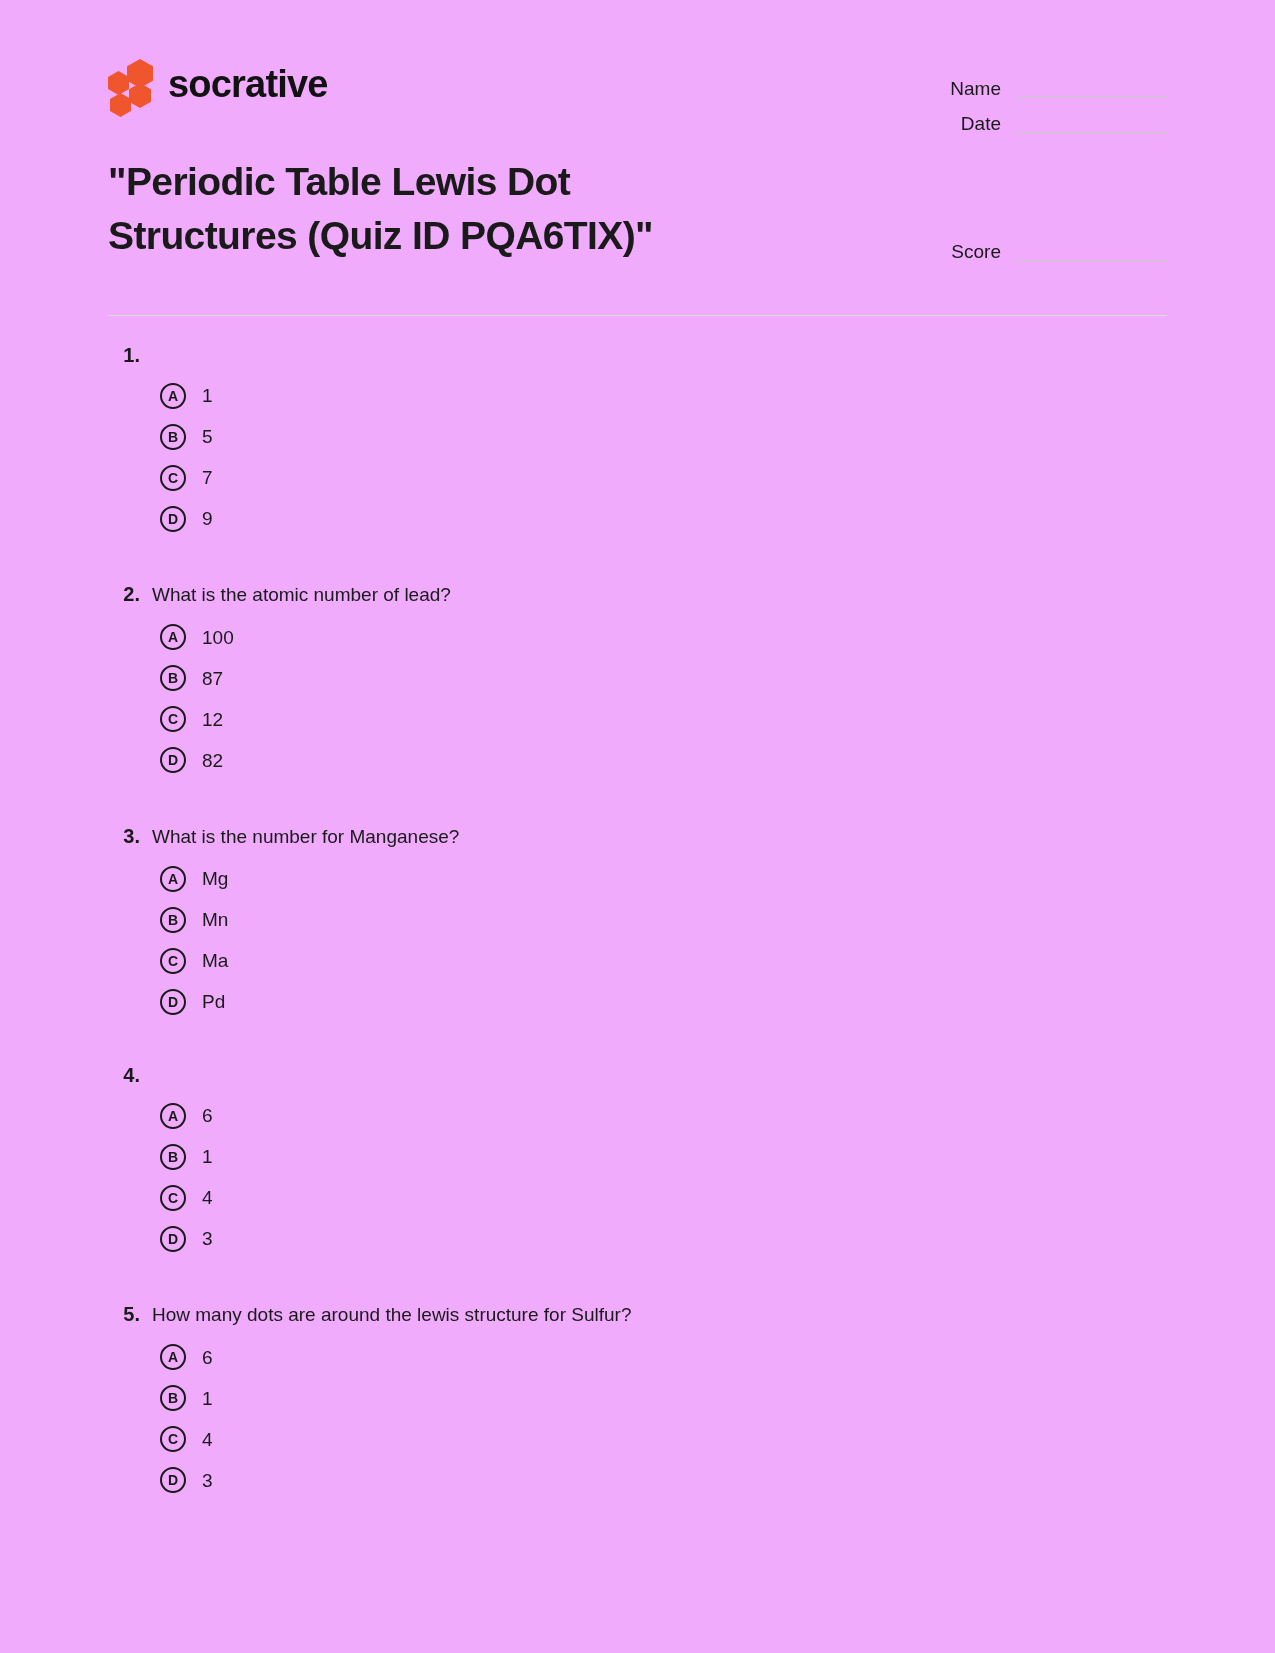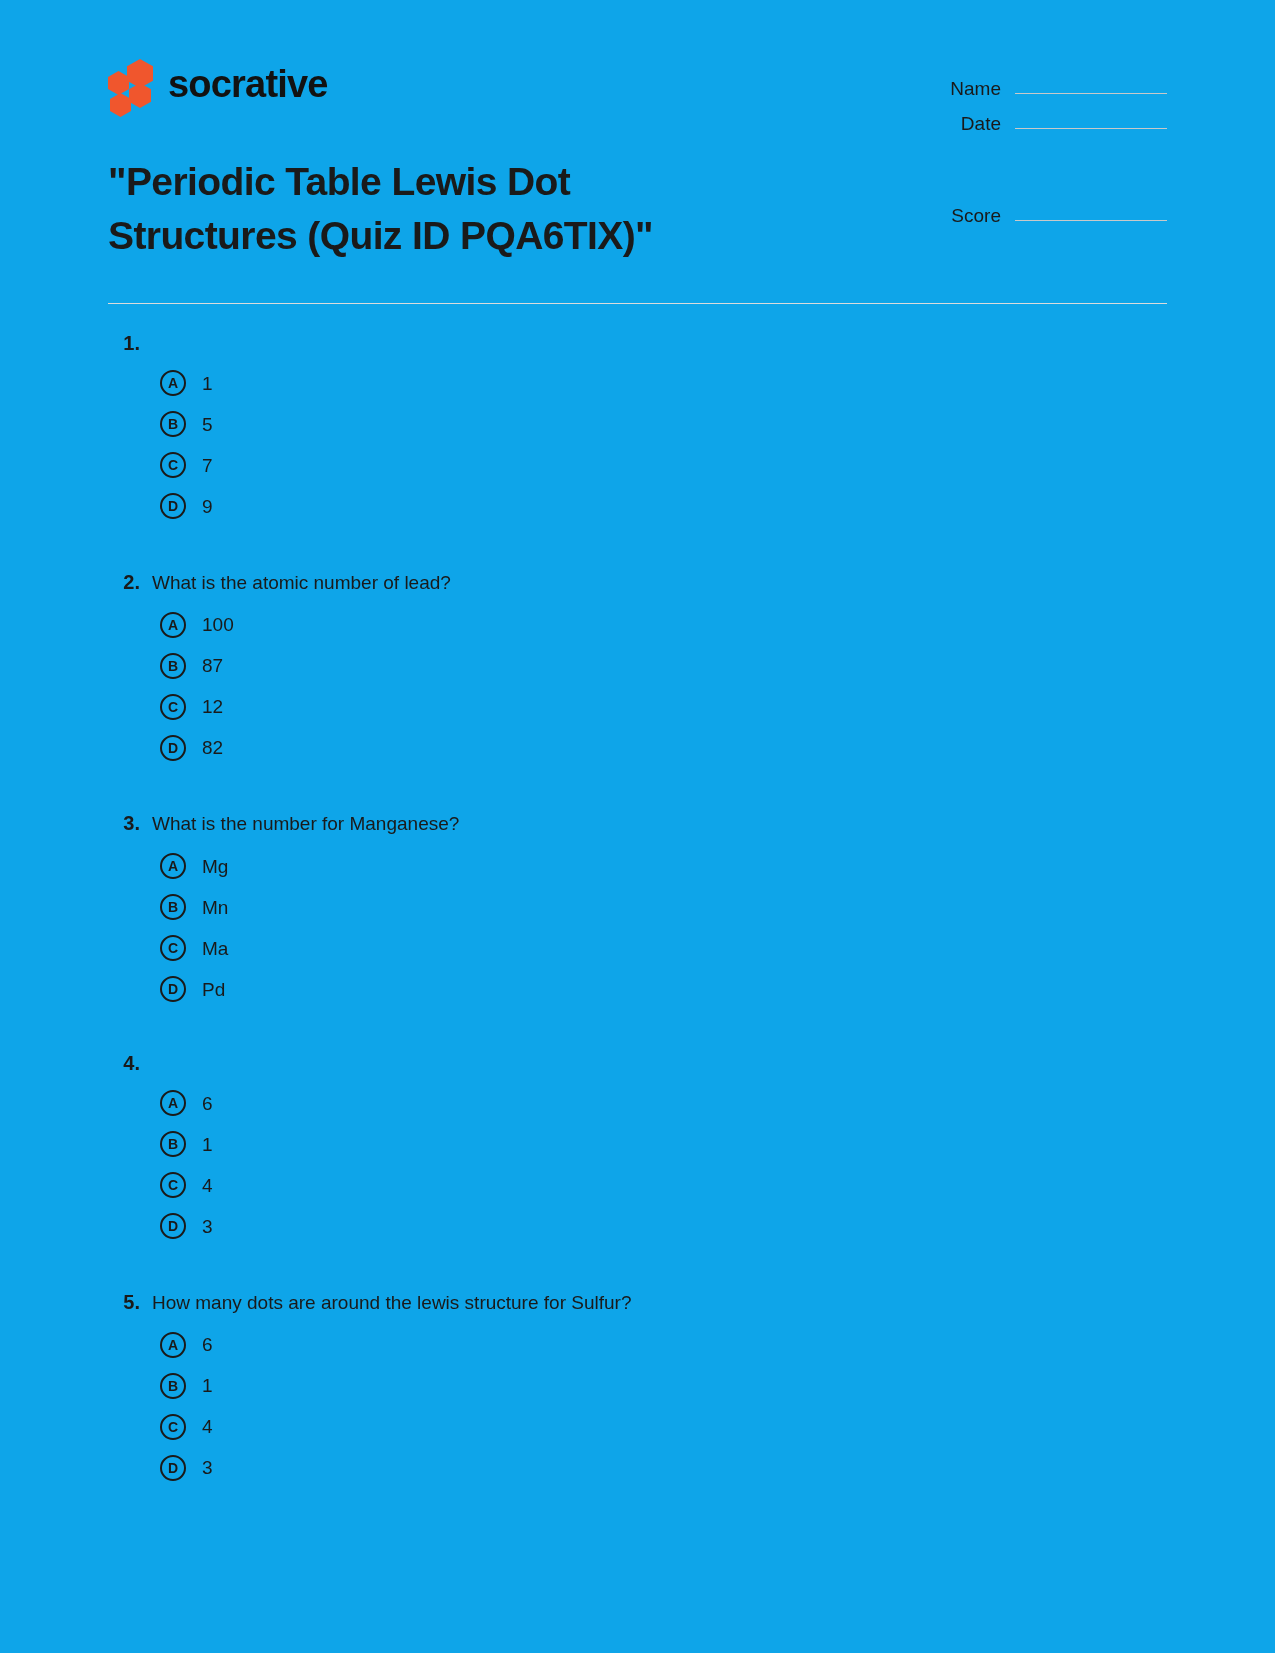--- a/index.html
+++ b/index.html
@@ -9,21 +9,21 @@
     height: 1653px;
     background: #ffffff;
     font-family: "Liberation Sans", sans-serif;
     -webkit-font-smoothing: antialiased;
   }
 
   .page {
     position: relative;
     width: 1275px;
     height: 1653px;
-    background: #0ea5e9;
+    background: #f0abfc;
     padding: 0;
     overflow: hidden;
   }
 
   
   .header {
     position: relative;
     padding: 55px 108px 0 108px;
     display: flex;
     justify-content: space-between;
@@ -95,42 +95,42 @@
 
   
   .meta-col {
     width: 300px;
     padding-top: 22px;
     flex: 0 0 auto;
   }
 
   .meta-row {
     display: flex;
-    align-items: flex-start;
+    align-items: center;
     justify-content: flex-end;
     margin-bottom: 10px;
   }
 
   .meta-label {
     font-size: 19px;
     color: #1a1a1a;
     line-height: 1.3;
     white-space: nowrap;
     padding-right: 14px;
   }
 
   .meta-line {
     display: block;
     width: 152px;
     border-bottom: 1.5px solid #c9c9c9;
     height: 17px;
   }
 
   .meta-score {
-    margin-top: 68px;
+    margin-top: 104px;
   }
 
   
   .divider {
     margin: 40px 108px 0 108px;
     border-top: 1.5px solid #dcdcdc;
   }
 
   
   .questions {

